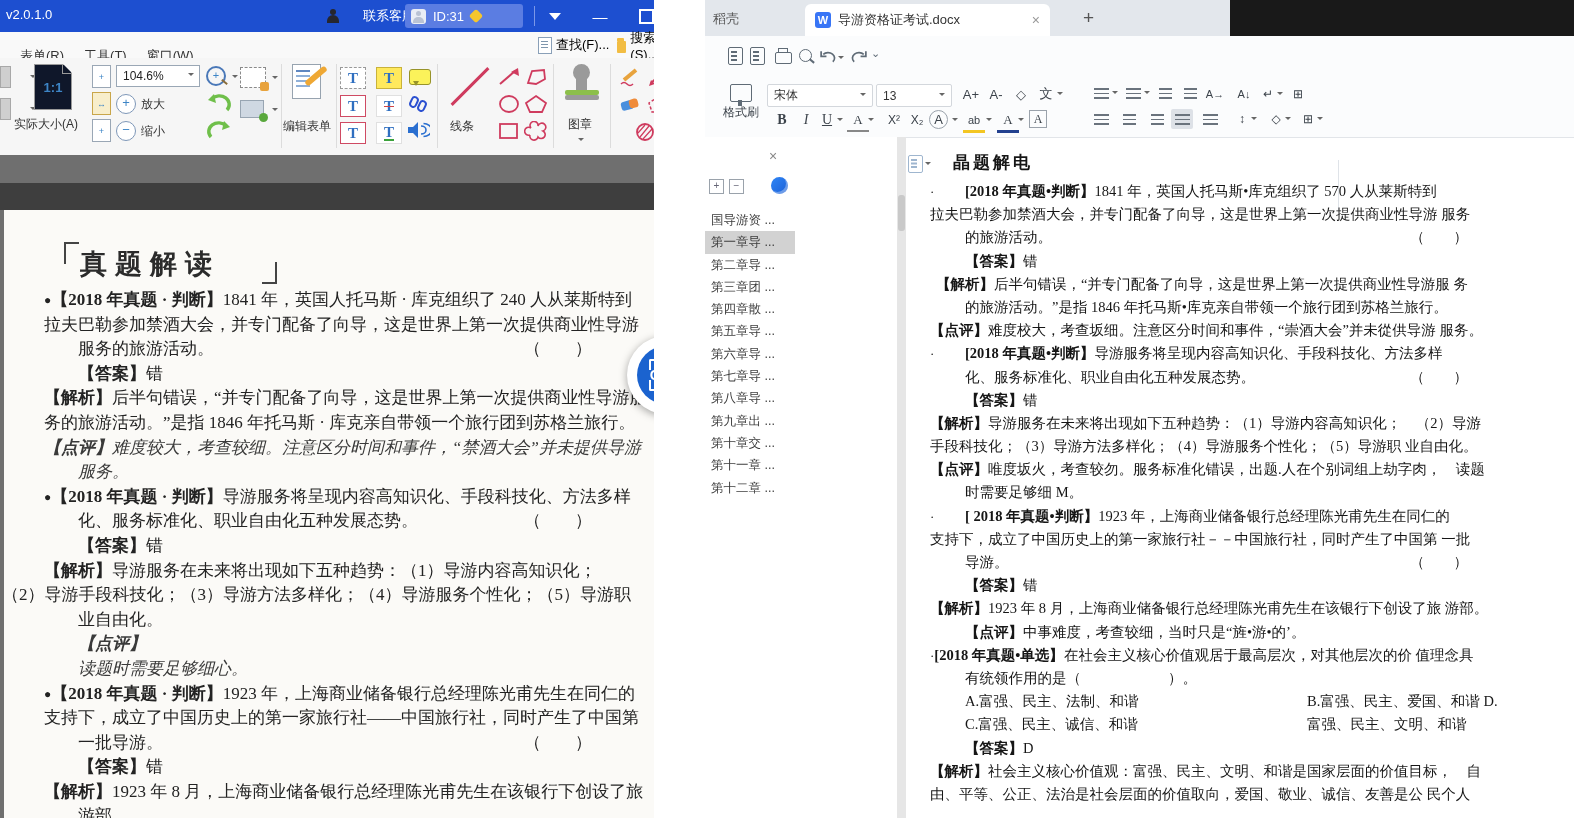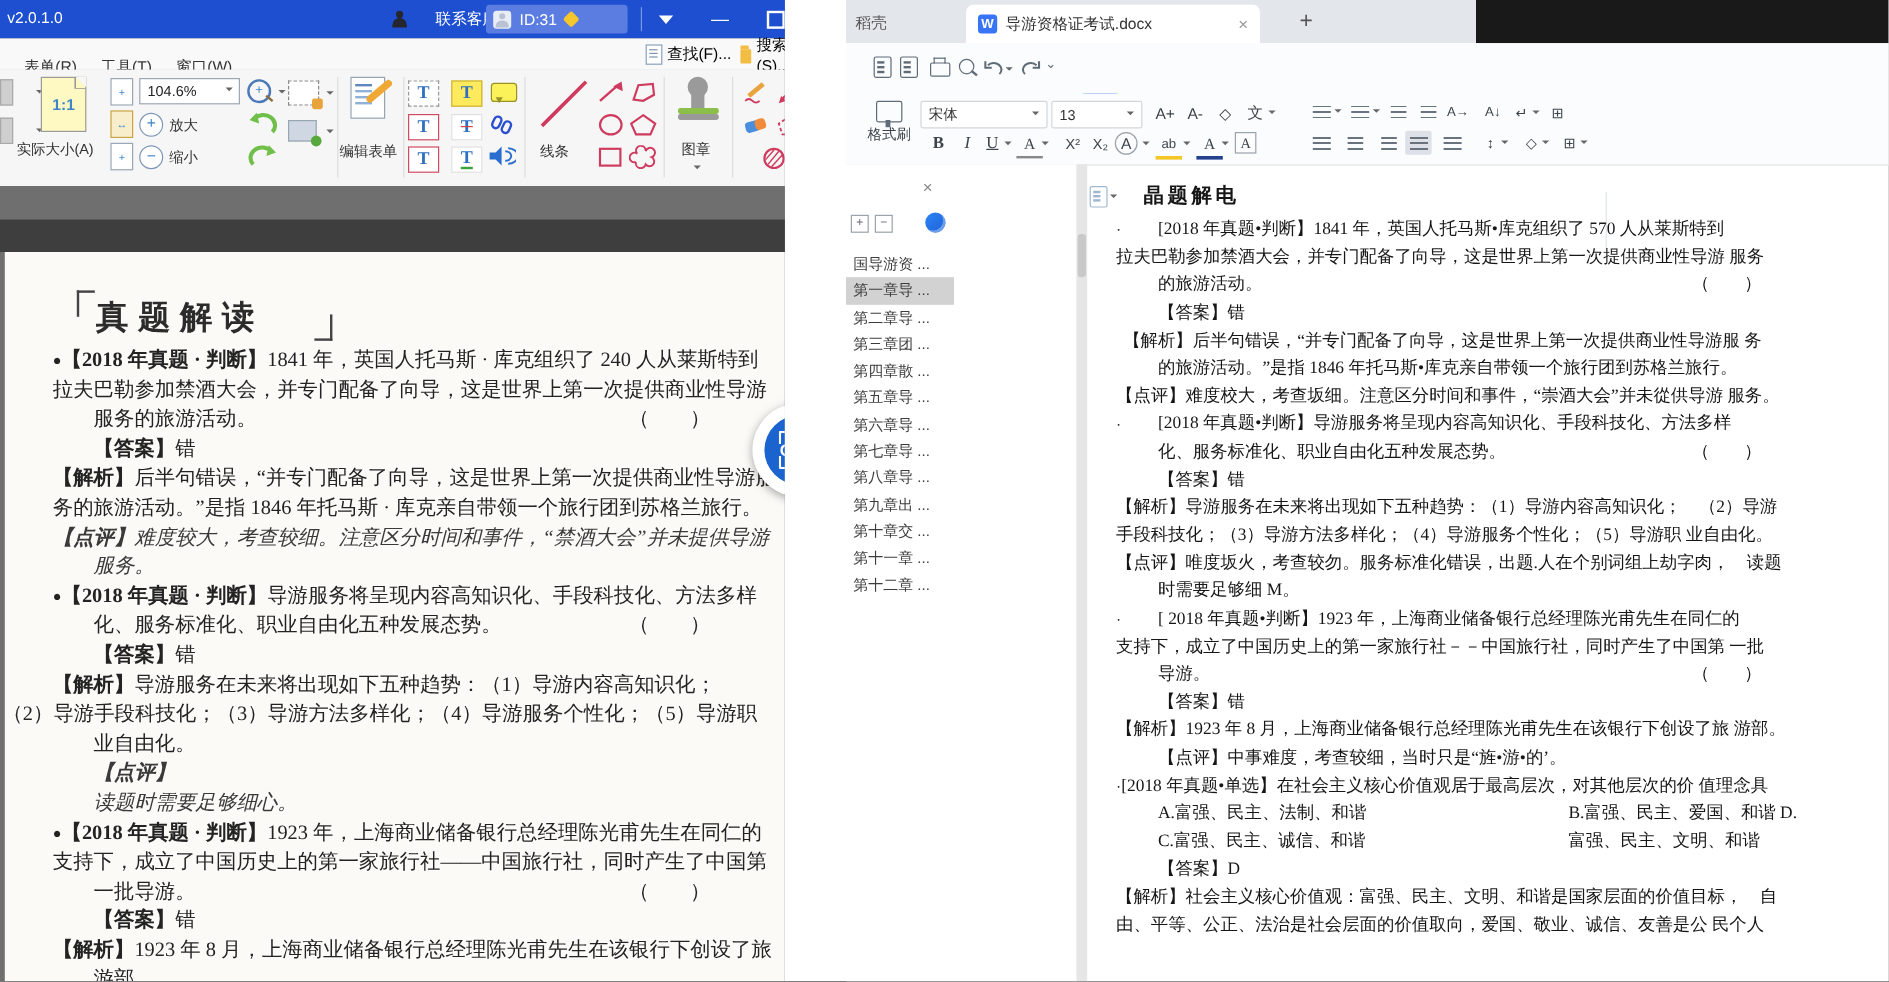--- a/index.html
+++ b/index.html
@@ -29,21 +29,21 @@
   .menu-item{position:absolute;top:5px}
   .findbtn{position:absolute;top:3px;height:20px;display:flex;align-items:center;gap:4px;font-size:13px;color:#000000}
   .doc-mini{width:12px;height:15px;background:#fff;border:1px solid #8aa0b8;position:relative}
   .doc-mini::after{content:"";position:absolute;left:2px;top:3px;width:7px;height:1px;background:#7f96ad;box-shadow:0 3px 0 #7f96ad,0 6px 0 #7f96ad}
   .folder-mini{width:15px;height:12px;background:#f2bd43;border-radius:1px;position:relative;margin-top:3px}
   .folder-mini::before{content:"";position:absolute;left:0;top:-3px;width:7px;height:3px;background:#f2bd43;border-radius:1px 1px 0 0}
 
   #l-toolbar{position:absolute;left:0;top:58px;width:710px;height:97px;background:#f6f6f6;border-bottom:1px solid #b8b8b8;font-size:12px;color:#333}
   .tsep{position:absolute;top:6px;height:84px;width:1px;background:#dcdcdc}
   .sliver{position:absolute;left:0;width:9px;height:20px;background:#cfcfcf;border:1px solid #a8a8a8}
-  .page11{position:absolute;width:36px;height:44px;background:#fef9c3;border:1px solid #9a9a9a;display:flex;align-items:center;justify-content:center;color:#3d85c6;font-weight:bold;font-size:13px}
+  .page11{position:absolute;width:36px;height:44px;background:#0f172a;border:1px solid #9a9a9a;display:flex;align-items:center;justify-content:center;color:#3d85c6;font-weight:bold;font-size:13px}
   .page11::after{content:"";position:absolute;right:-1px;top:-1px;width:0;height:0;border-left:9px solid transparent;border-top:9px solid #f6f6f6;box-shadow:-1px 1px 0 #9a9a9a}
   .fit-ico{position:absolute;width:17px;height:21px;background:#fff;border:1px solid #9aa7b5;display:flex;align-items:center;justify-content:center;font-size:9px;color:#3d85c6}
   .fit-ico.hl{background:#f8eecb;border:1px solid #c9a64a}
   .zoombox{position:absolute;width:84px;height:22px;background:#fff;border:1px solid #9aa7b5;display:flex;align-items:center;font-size:12px;color:#222;padding-left:6px;box-sizing:border-box}
   .zoombox .crt{margin-left:auto;margin-right:5px}
   .mag{position:absolute;width:16px;height:16px;border:2px solid #4a78b8;border-radius:50%;color:#3d85c6;font-size:11px;text-align:center;line-height:14px}
   .mag::after{content:"";position:absolute;left:13px;top:13px;width:7px;height:2px;background:#8a6d3b;transform:rotate(40deg)}
   .zoomrow{position:absolute;display:flex;align-items:center;gap:5px;font-size:12px;color:#333}
   .circ{width:18px;height:18px;border:1px solid #7e97b8;border-radius:50%;background:#fff;color:#3d85c6;font-size:13px;line-height:16px;text-align:center}
   .gicon{position:absolute}
@@ -163,21 +163,21 @@
   .margin-ico{position:absolute;left:203px;top:155px;width:13px;height:16px;border:1.5px solid #9fb6cf;border-radius:2px;background:#fff}
   .margin-ico::after{content:"";position:absolute;left:2px;top:3px;width:6px;height:1.5px;background:#9fb6cf;box-shadow:0 3.5px 0 #9fb6cf,0 7px 0 #9fb6cf}
   .margin-crt{position:absolute;left:220px;top:162px}
 
   
   #wdoc{position:absolute;left:0;top:137px;width:869px;height:681px;font-family:"Liberation Serif","DejaVu Serif",serif;color:#161616}
   #wdoc-title{position:absolute;left:248px;top:14px;font-size:17px;letter-spacing:3px;font-weight:bold}
   #wdoc-lines{position:absolute;left:225px;top:43px;width:636px}
   #wdoc-lines .row{display:flex;white-space:nowrap;height:23.2px;line-height:23.2px;font-size:14.5px}
   #wdoc-lines .b{width:35px;font-size:13px}
-  #wdoc-lines .h{font-weight:normal}
+  #wdoc-lines .h{font-weight:bold}
   #wdoc-lines .p{margin-left:auto;margin-right:98px}
   #wdoc-lines .cols .t{min-width:342px}
   #wdoc-lines .cols .p{margin-left:0;margin-right:0}
 </style>
 </head>
 <body>
 
 <div id="stage">
 
   <section id="wps">
@@ -511,20 +511,26 @@
             <span class="p"></span>
           </div>
 
           <div class="row">
             <span class="b">·</span>
             <span class="h">[2018 年真题•单选】</span>
             <span class="t">在社会主义核心价值观居于最高层次，对其他层次的价 值理念具</span>
             <span class="p"></span>
           </div>
 
+          <div class="row">
+            <span class="b"></span>
+            <span class="h"></span>
+            <span class="t">有统领作用的是（　　　　　　）。</span>
+            <span class="p"></span>
+          </div>
 
           <div class="row cols">
             <span class="b"></span>
             <span class="h"></span>
             <span class="t">A.富强、民主、法制、和谐</span>
             <span class="p">B.富强、民主、爱国、和谐 D.</span>
           </div>
 
           <div class="row cols">
             <span class="b"></span>

